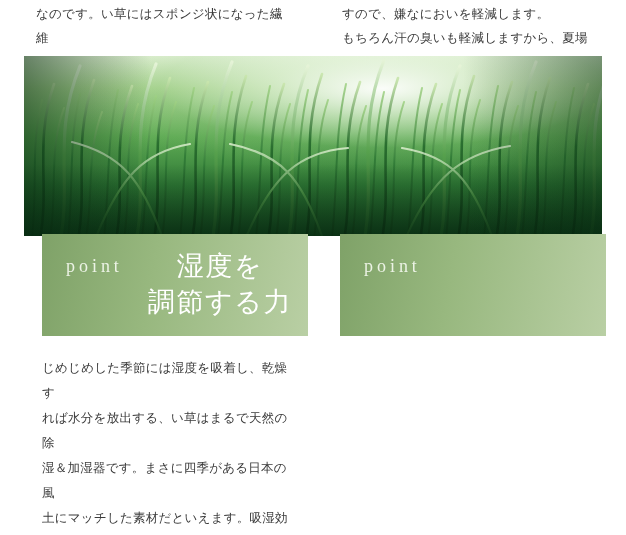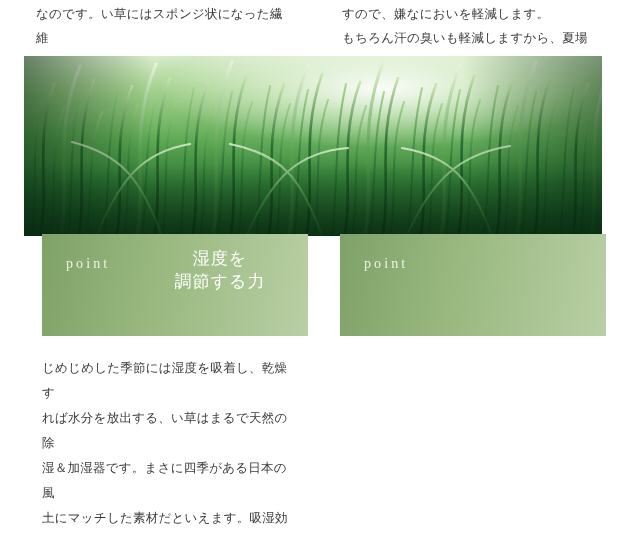--- a/index.html
+++ b/index.html
@@ -78,21 +78,21 @@
     overflow: hidden;
   }
   .point-box.left  { left: 42px;  background: linear-gradient(100deg, #7fa268 0%, #98b87f 42%, #b9cfa4 100%); }
   .point-box.right { left: 340px; background: linear-gradient(100deg, #7fa268 0%, #98b87f 42%, #b9cfa4 100%); }
 
   .point-label {
     position: absolute;
     left: 24px;
     top: 22px;
     font-family: "Liberation Serif", serif;
-    font-size: 14px;
+    font-size: 18px;
     letter-spacing: 0.22em;
     color: #f2f7ec;
     opacity: 0.95;
   }
   .point-num {
     position: absolute;
     left: 20px;
     top: 32px;
     font-family: "Liberation Serif", serif;
     font-size: 44px;
@@ -100,21 +100,21 @@
     font-weight: 400;
     color: #ffffff;
     letter-spacing: 0.01em;
   }
   .point-title {
     position: absolute;
     left: 96px;
     top: 14px;
     width: 164px;
     font-family: "Liberation Serif", serif;
-    font-size: 17px;
+    font-size: 27px;
     line-height: 1.34;
     color: #ffffff;
     letter-spacing: 0.06em;
     white-space: pre-line;
     text-align: center;
   }
 
   
   .body-text {
     position: absolute;

